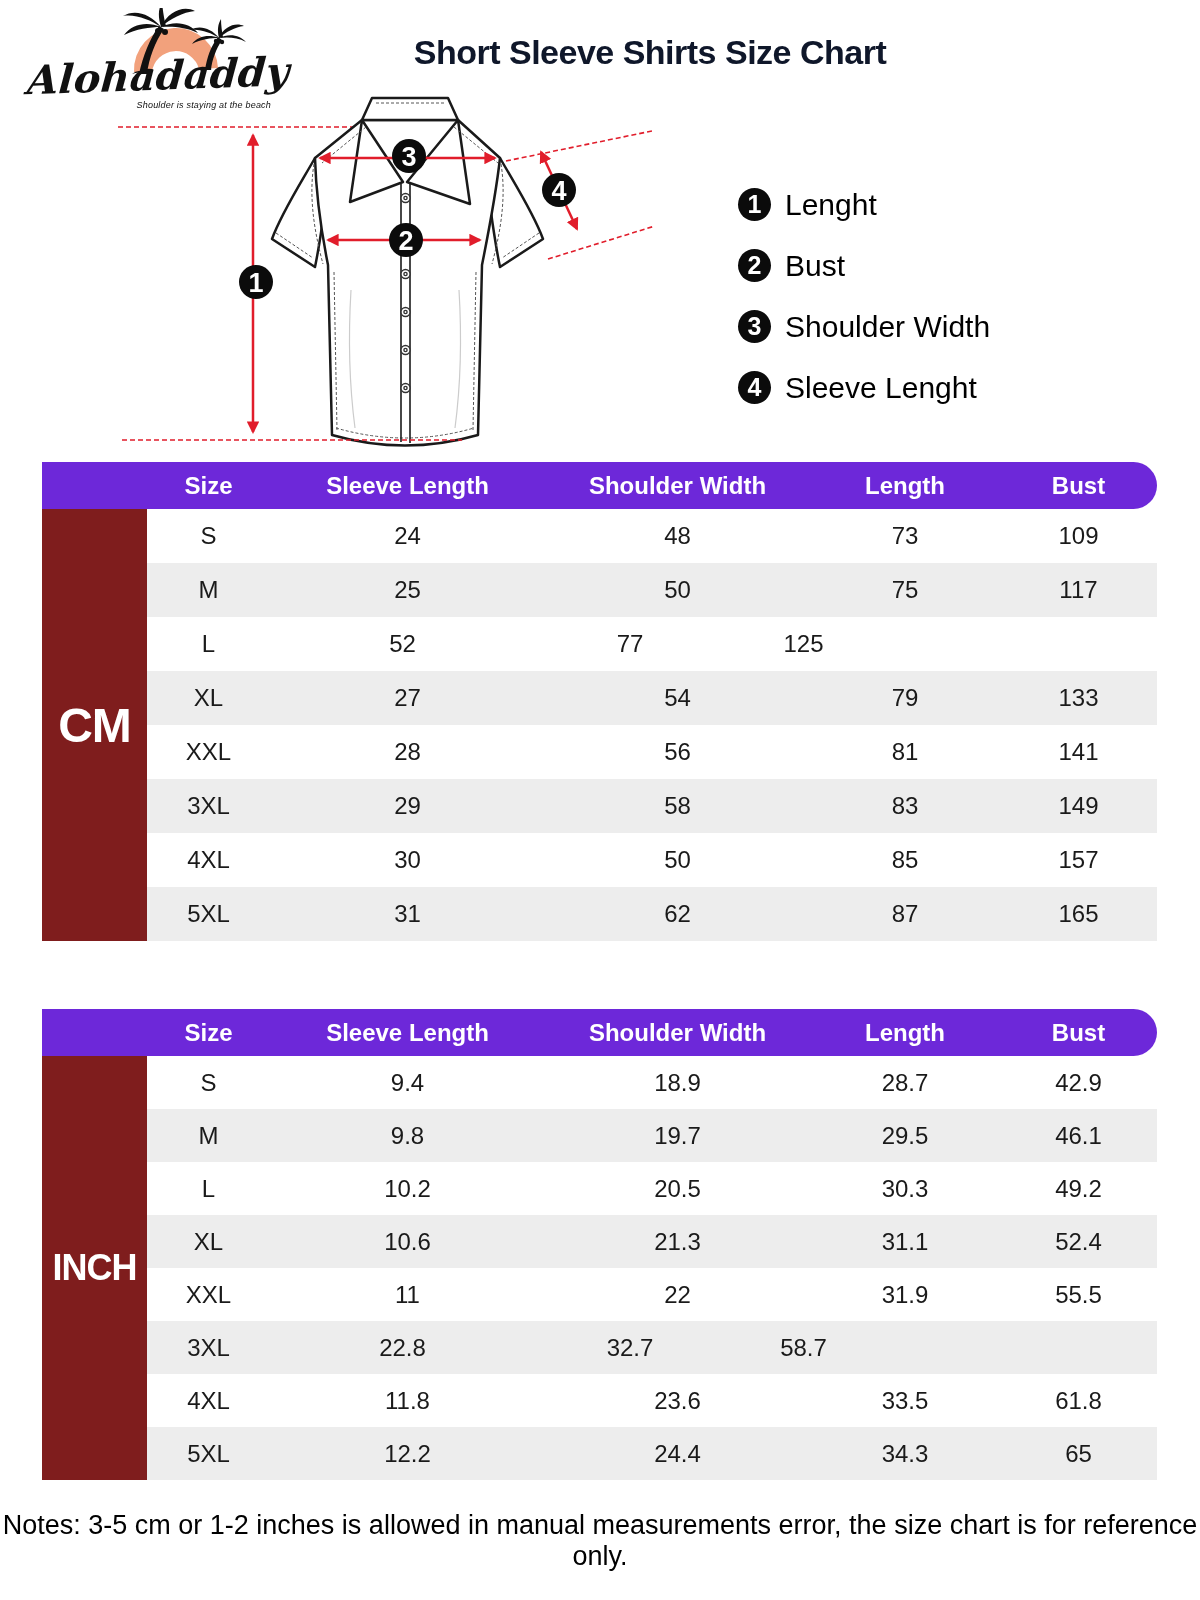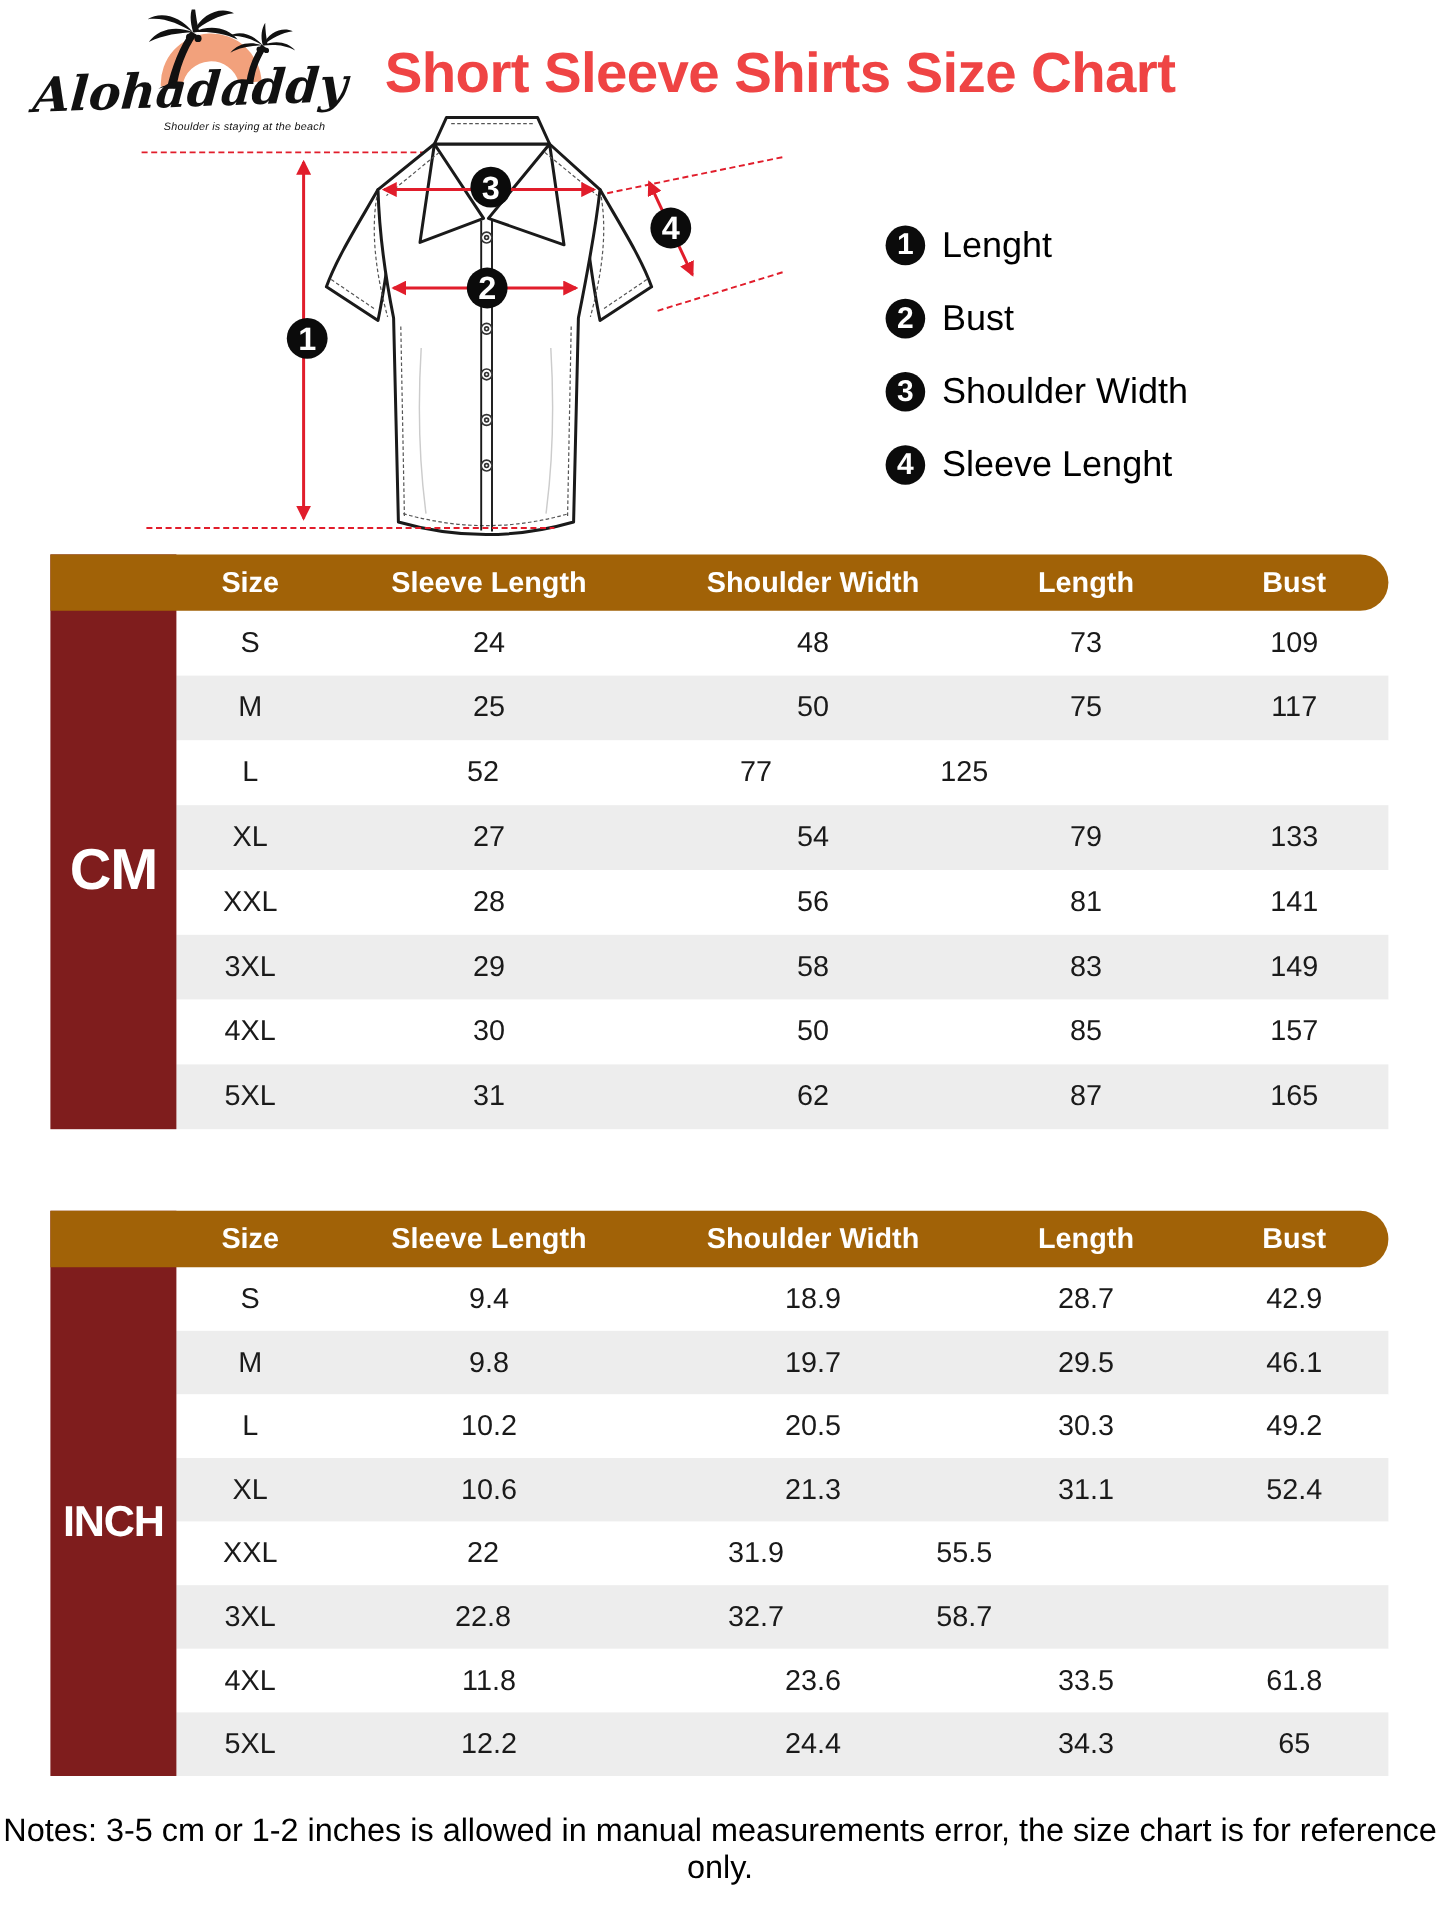--- a/index.html
+++ b/index.html
@@ -6,40 +6,40 @@
   body { background:#fff; font-family:"Liberation Sans", sans-serif; }
   .page { position:relative; width:1200px; height:1600px; background:#ffffff; overflow:hidden; }
 
   
   .logo { position:absolute; left:28px; top:6px; width:245px; height:112px; }
   .logo-graphic { position:absolute; left:78px; top:2px; }
   .brand-name { position:absolute; left:0; top:46px; width:245px; font-family:"DejaVu Serif", serif; font-style:italic; font-weight:bold; font-size:40px; color:#111; transform:skewX(-6deg) rotate(-2deg); white-space:nowrap; }
   .brand-tagline { position:absolute; right:2px; top:94px; font-size:9px; font-style:italic; color:#111; letter-spacing:.2px; }
 
   
-  .title { position:absolute; left:290px; top:33px; width:720px; text-align:center; font-size:47px; font-weight:bold; color:#ef4444; letter-spacing:-.5px; }
+  .title { position:absolute; left:290px; top:33px; width:720px; text-align:center; font-size:34px; font-weight:bold; color:#0f172a; letter-spacing:-.5px; }
 
   
   .diagram-svg { position:absolute; left:110px; top:90px; }
 
   
   .legend { position:absolute; left:738px; top:188px; list-style:none; }
   .legend-item { display:flex; align-items:center; height:33px; margin-bottom:28px; }
   .legend-badge { width:33px; height:33px; border-radius:50%; background:#0b0b0b; color:#fff; font-size:25px; font-weight:bold; text-align:center; line-height:33px; flex:0 0 33px; }
   .legend-label { margin-left:14px; font-size:30px; color:#000; }
 
   
   .unit-table { position:absolute; left:42px; width:1115px; }
   .unit-table.cm   { top:462px; height:479px; }
   .unit-table.inch { top:1009px; height:471px; }
   .sidebar { position:absolute; left:0; top:0; bottom:0; width:105px; background:#7f1d1d; display:flex; align-items:center; justify-content:center; padding-top:47px; }
   .unit-label { color:#fff; font-weight:bold; }
   .cm .unit-label { font-size:48px; letter-spacing:-1px; }
   .inch .unit-label { font-size:36px; letter-spacing:-1px; }
-  .thead { position:relative; display:flex; align-items:center; height:47px; background:#a16207; border-radius:0 26px 26px 0; padding-left:105px; color:#fff; font-weight:bold; font-size:24px; }
+  .thead { position:relative; display:flex; align-items:center; height:47px; background:#6d28d9; border-radius:0 26px 26px 0; padding-left:105px; color:#fff; font-weight:bold; font-size:24px; }
   .tbody { margin-left:105px; }
   .trow { display:flex; align-items:center; height:54px; background:#ffffff; font-size:24px; color:#1a1a1a; }
   .inch .trow { height:53px; }
   .trow.alt { background:#ededed; }
   .cell { text-align:center; }
   .c0 { width:123px; } .c1 { width:275px; } .c2 { width:265px; } .c3 { width:190px; } .c4 { width:157px; }
 
   
   .notes { position:absolute; left:0; top:1510px; width:1200px; text-align:center; font-size:27px; color:#000; }
 </style>
@@ -306,20 +306,21 @@
         </div>
         <div class="trow alt">
           <div class="cell c0">XL</div>
           <div class="cell c1">10.6</div>
           <div class="cell c2">21.3</div>
           <div class="cell c3">31.1</div>
           <div class="cell c4">52.4</div>
         </div>
         <div class="trow">
           <div class="cell c0">XXL</div>
+          <div class="cell c1">11</div>
           <div class="cell c2">22</div>
           <div class="cell c3">31.9</div>
           <div class="cell c4">55.5</div>
         </div>
         <div class="trow alt">
           <div class="cell c0">3XL</div>
           <div class="cell c2">22.8</div>
           <div class="cell c3">32.7</div>
           <div class="cell c4">58.7</div>
         </div>

